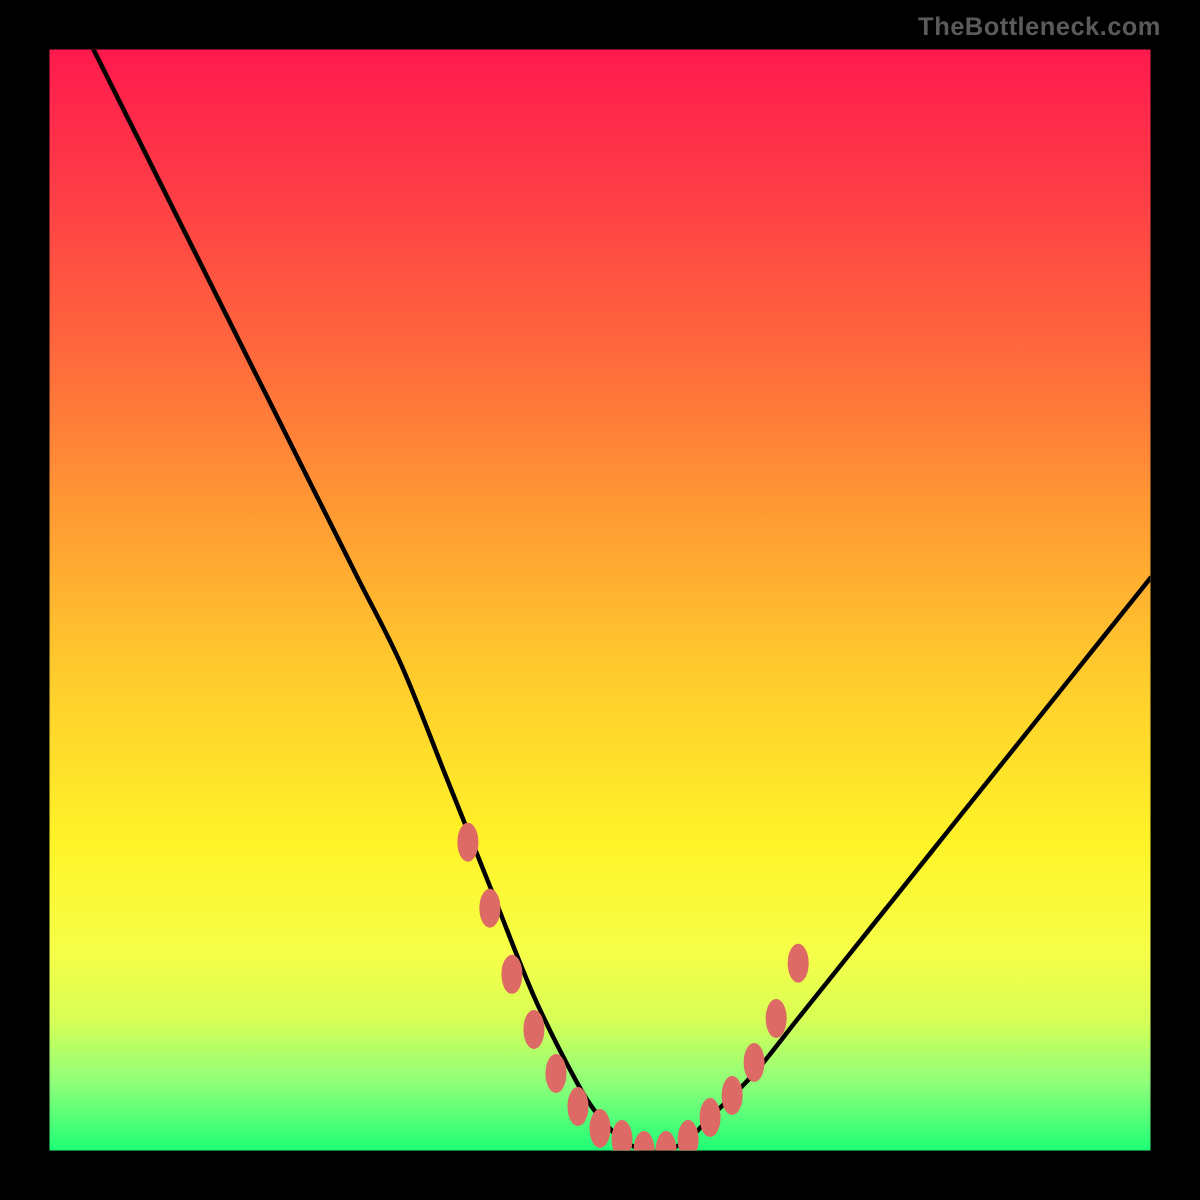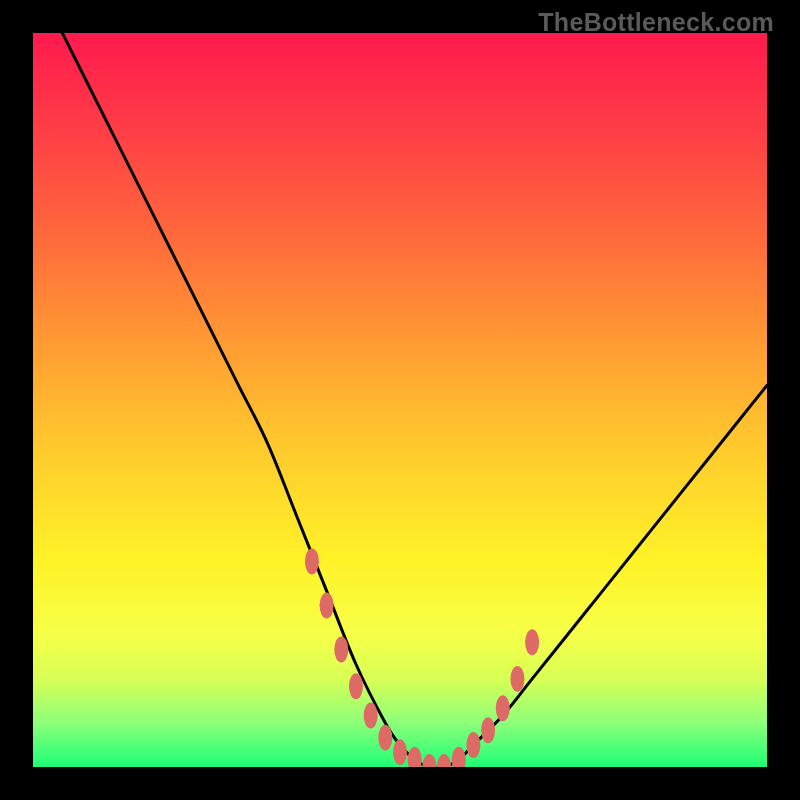--- a/index.html
+++ b/index.html
@@ -43,21 +43,21 @@
     top: 0;
     width: 734px;
     height: 734px;
     display: block;
   }
   .watermark {
     position: absolute;
     top: 8px;
     right: 26px;
     color: #5a5a5a;
-    font-size: 25px;
+    font-size: 17px;
     font-weight: 600;
     letter-spacing: 0.3px;
     user-select: none;
   }
 </style>
 </head>
 <body>
 
 <div class="frame">
   <div class="plot-area">

